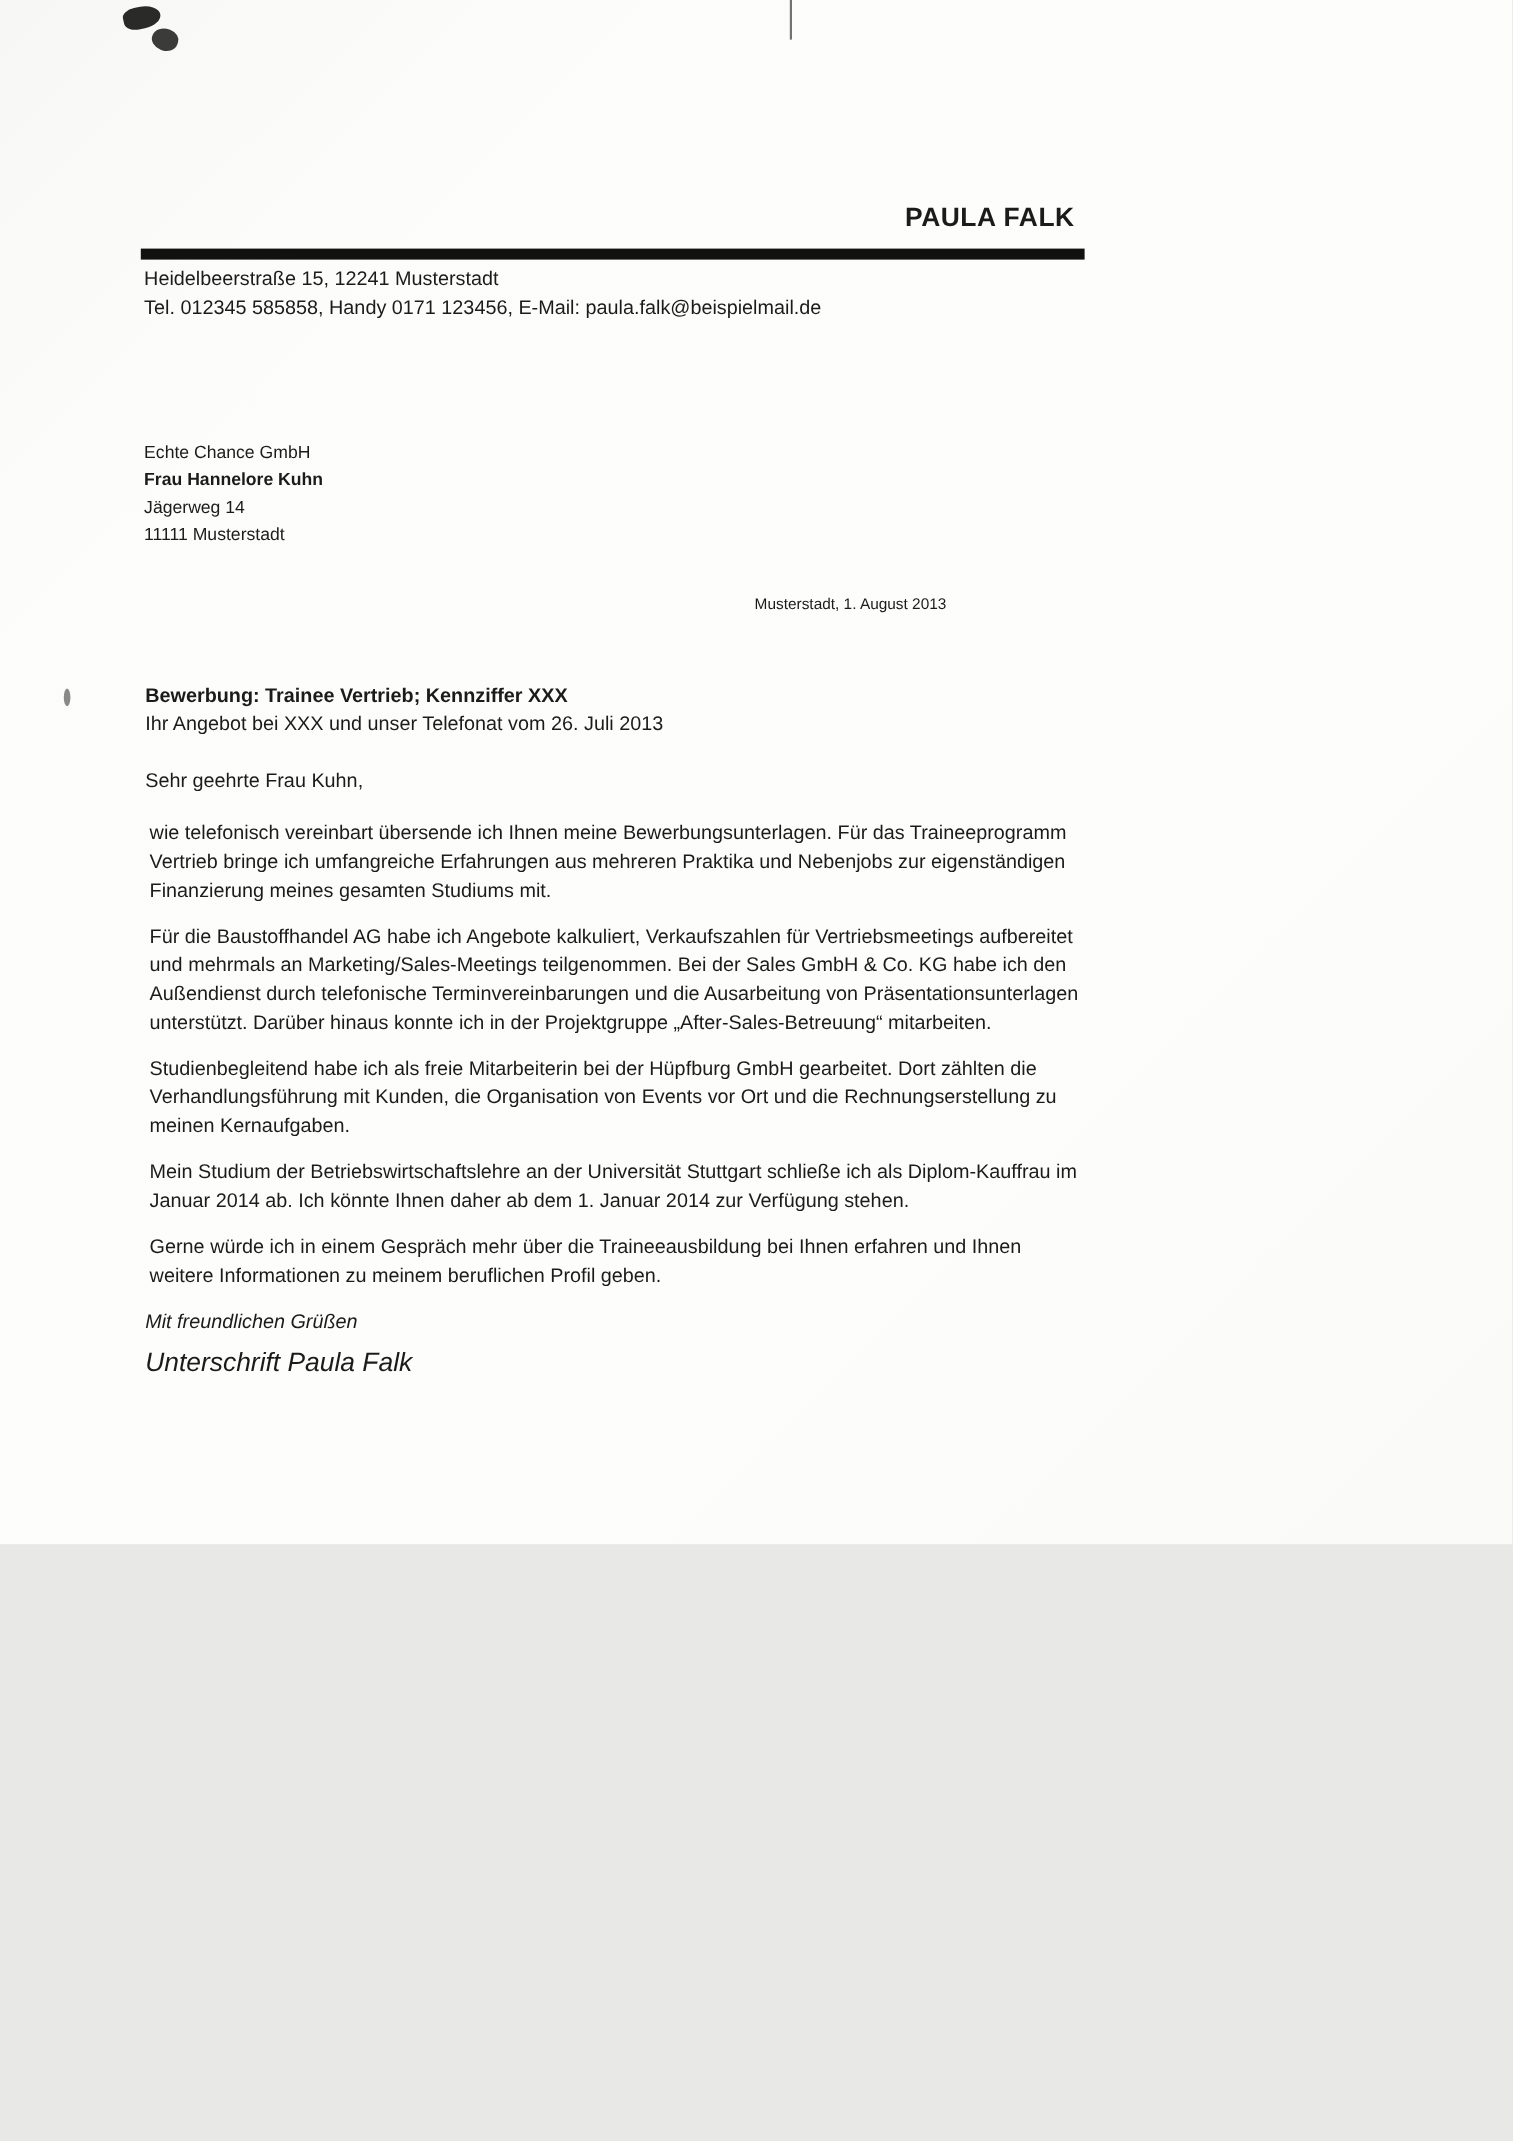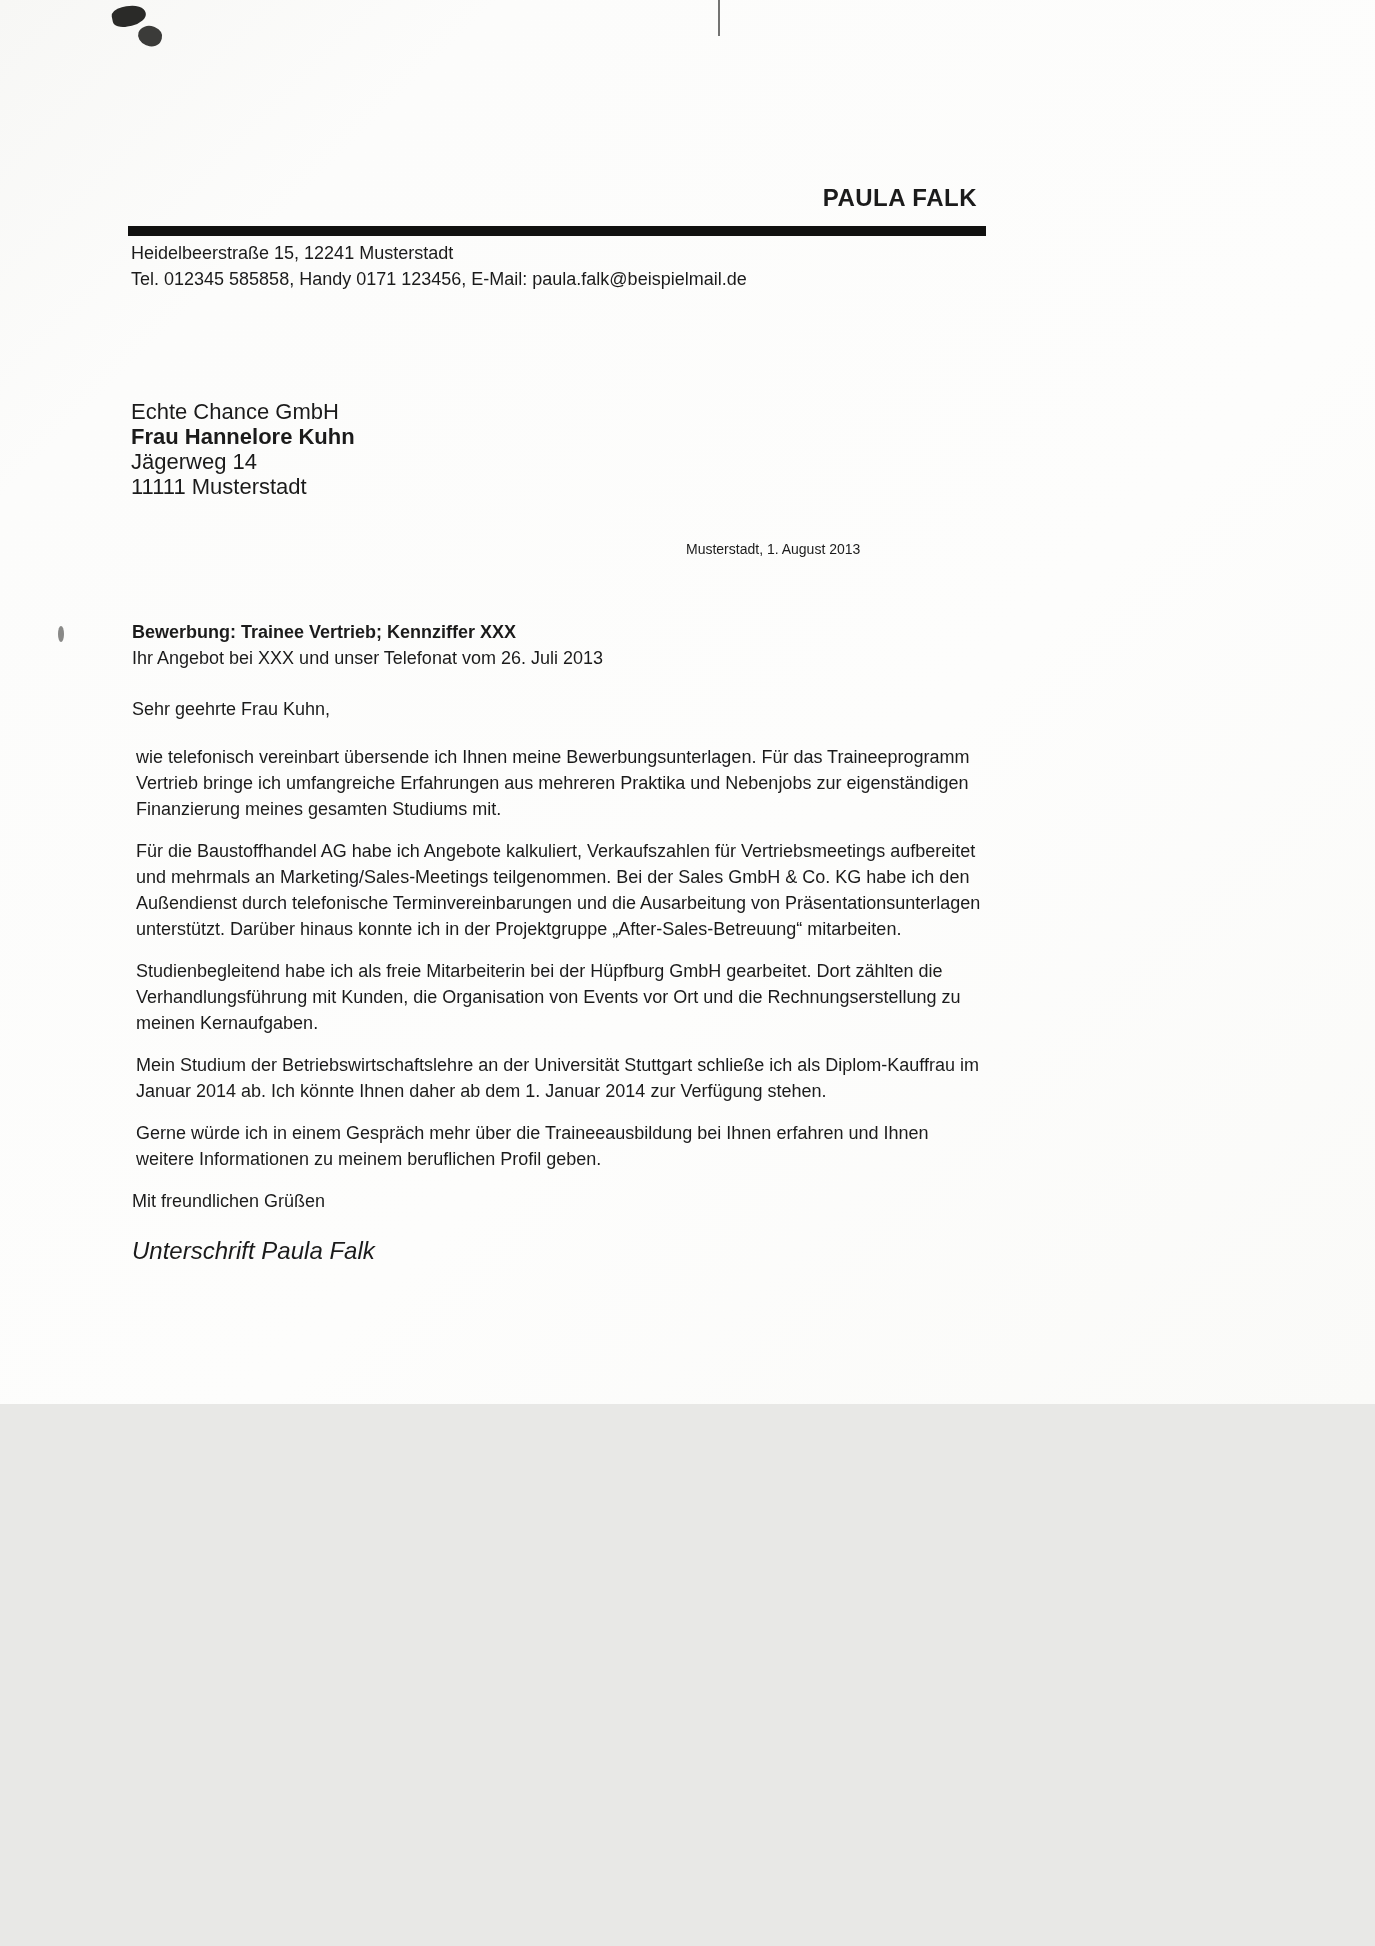--- a/index.html
+++ b/index.html
@@ -45,21 +45,21 @@
     position: absolute;
     left: 131px;
     top: 269px;
     font-size: 18px;
     white-space: nowrap;
   }
   .recipient {
     position: absolute;
     left: 131px;
     top: 399px;
-    font-size: 22px;
+    font-size: 16px;
     line-height: 25px;
   }
   .recipient .bold { font-weight: bold; }
   .date-line {
     position: absolute;
     left: 686px;
     top: 541px;
     font-size: 14px;
     white-space: nowrap;
   }
@@ -90,22 +90,23 @@
     left: 132px;
     top: 744px;
     width: 850px;
     font-size: 18px;
     line-height: 26px;
   }
   .body-block p {
     margin: 0 0 16px 4px;
   }
   .closing {
-    margin: 8px 0 24px 0;
+    margin: 8px 0 12px 0;
     font-size: 18px;
+    font-style: italic;
   }
   .signature {
     font-size: 24px;
     font-style: italic;
   }
   
   .artifact { position: absolute; background: #2a2a28; }
   .art-blob1 { left: 112px; top: 6px;  width: 34px; height: 20px; border-radius: 40% 60% 55% 45%; transform: rotate(-12deg); }
   .art-blob2 { left: 138px; top: 26px; width: 24px; height: 20px; border-radius: 55% 45% 50% 50%; transform: rotate(20deg); opacity: .92; }
   .art-vline { left: 718px; top: 0;    width: 2px;  height: 36px; opacity: .65; }

